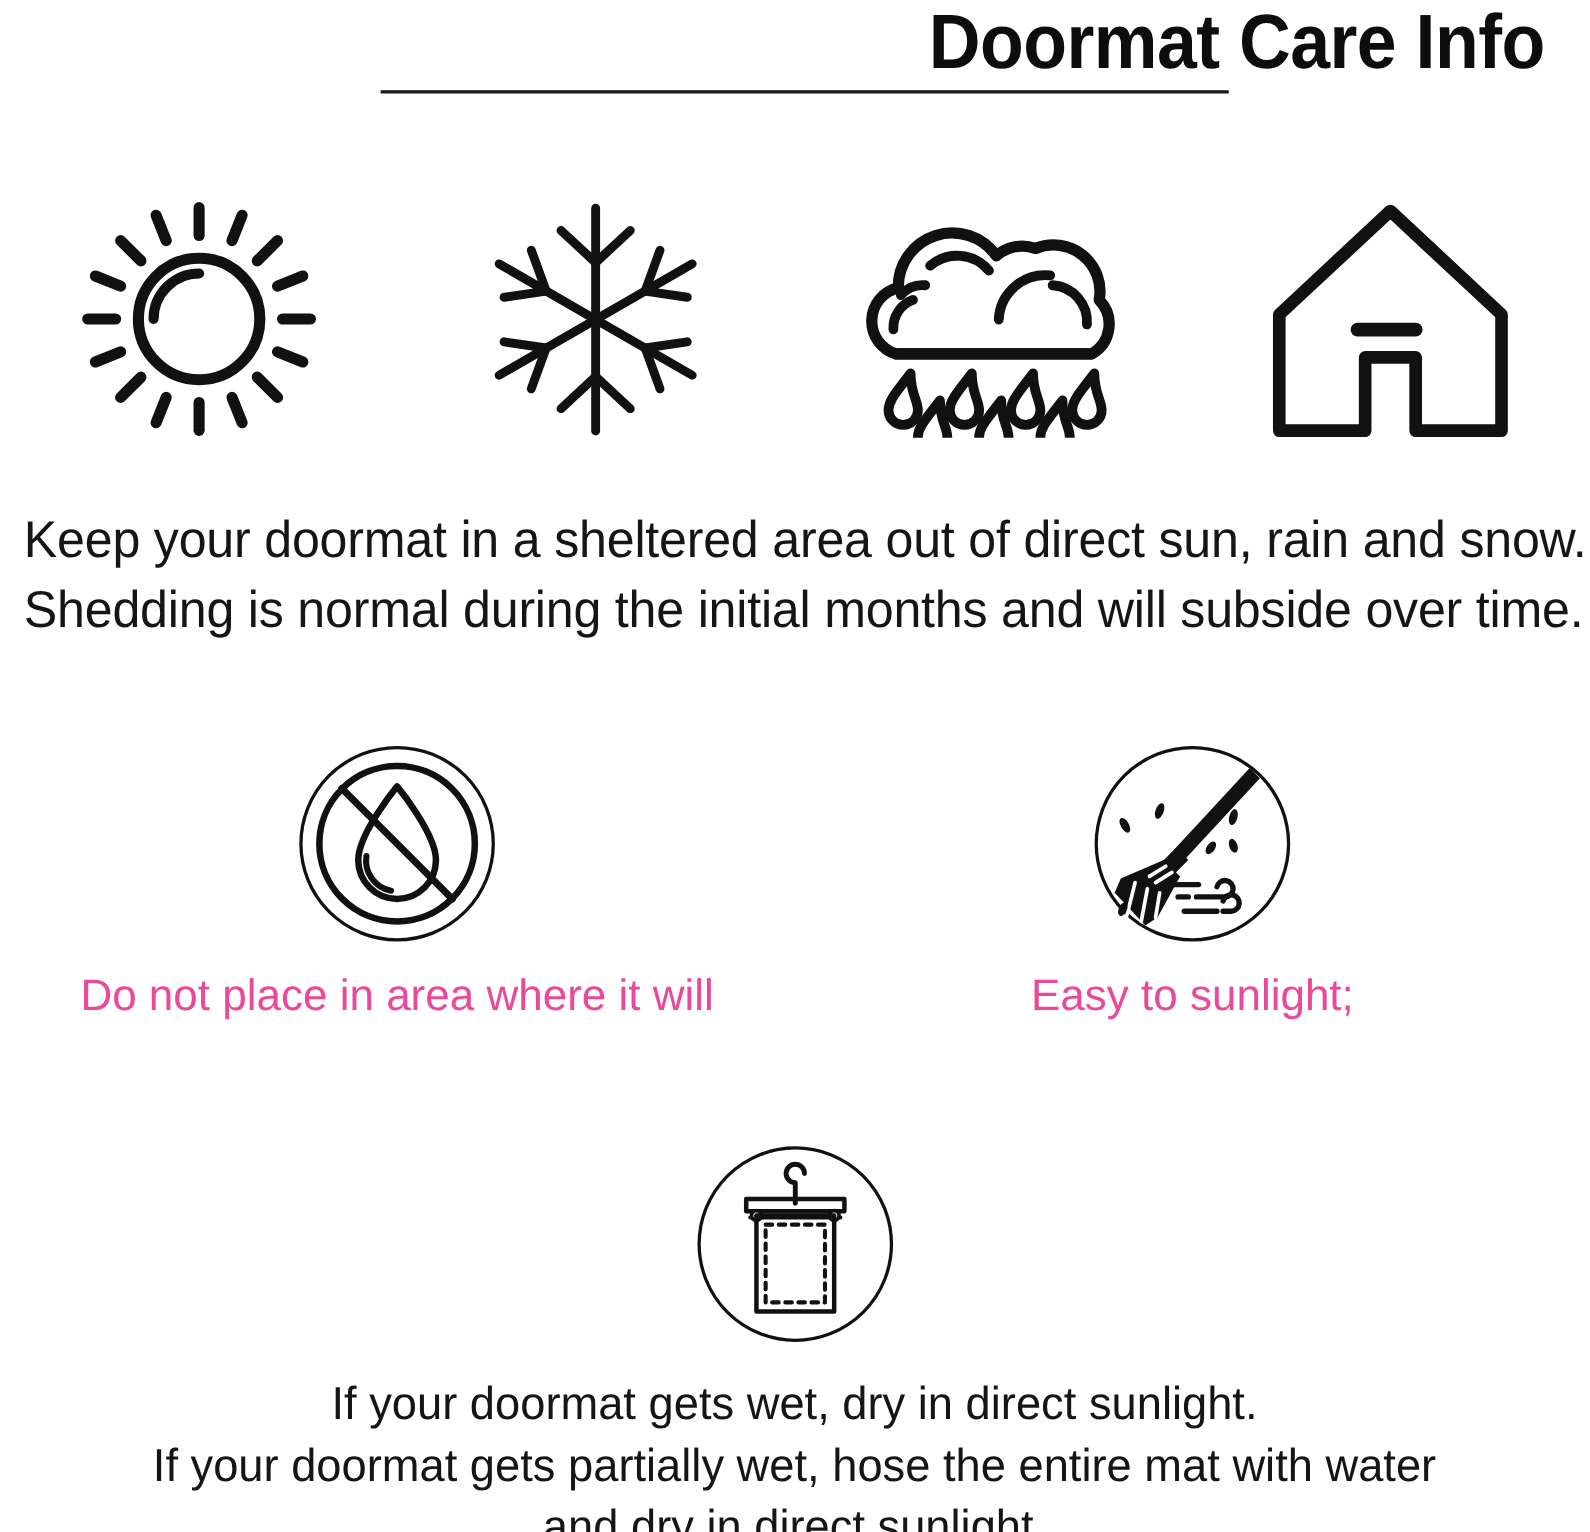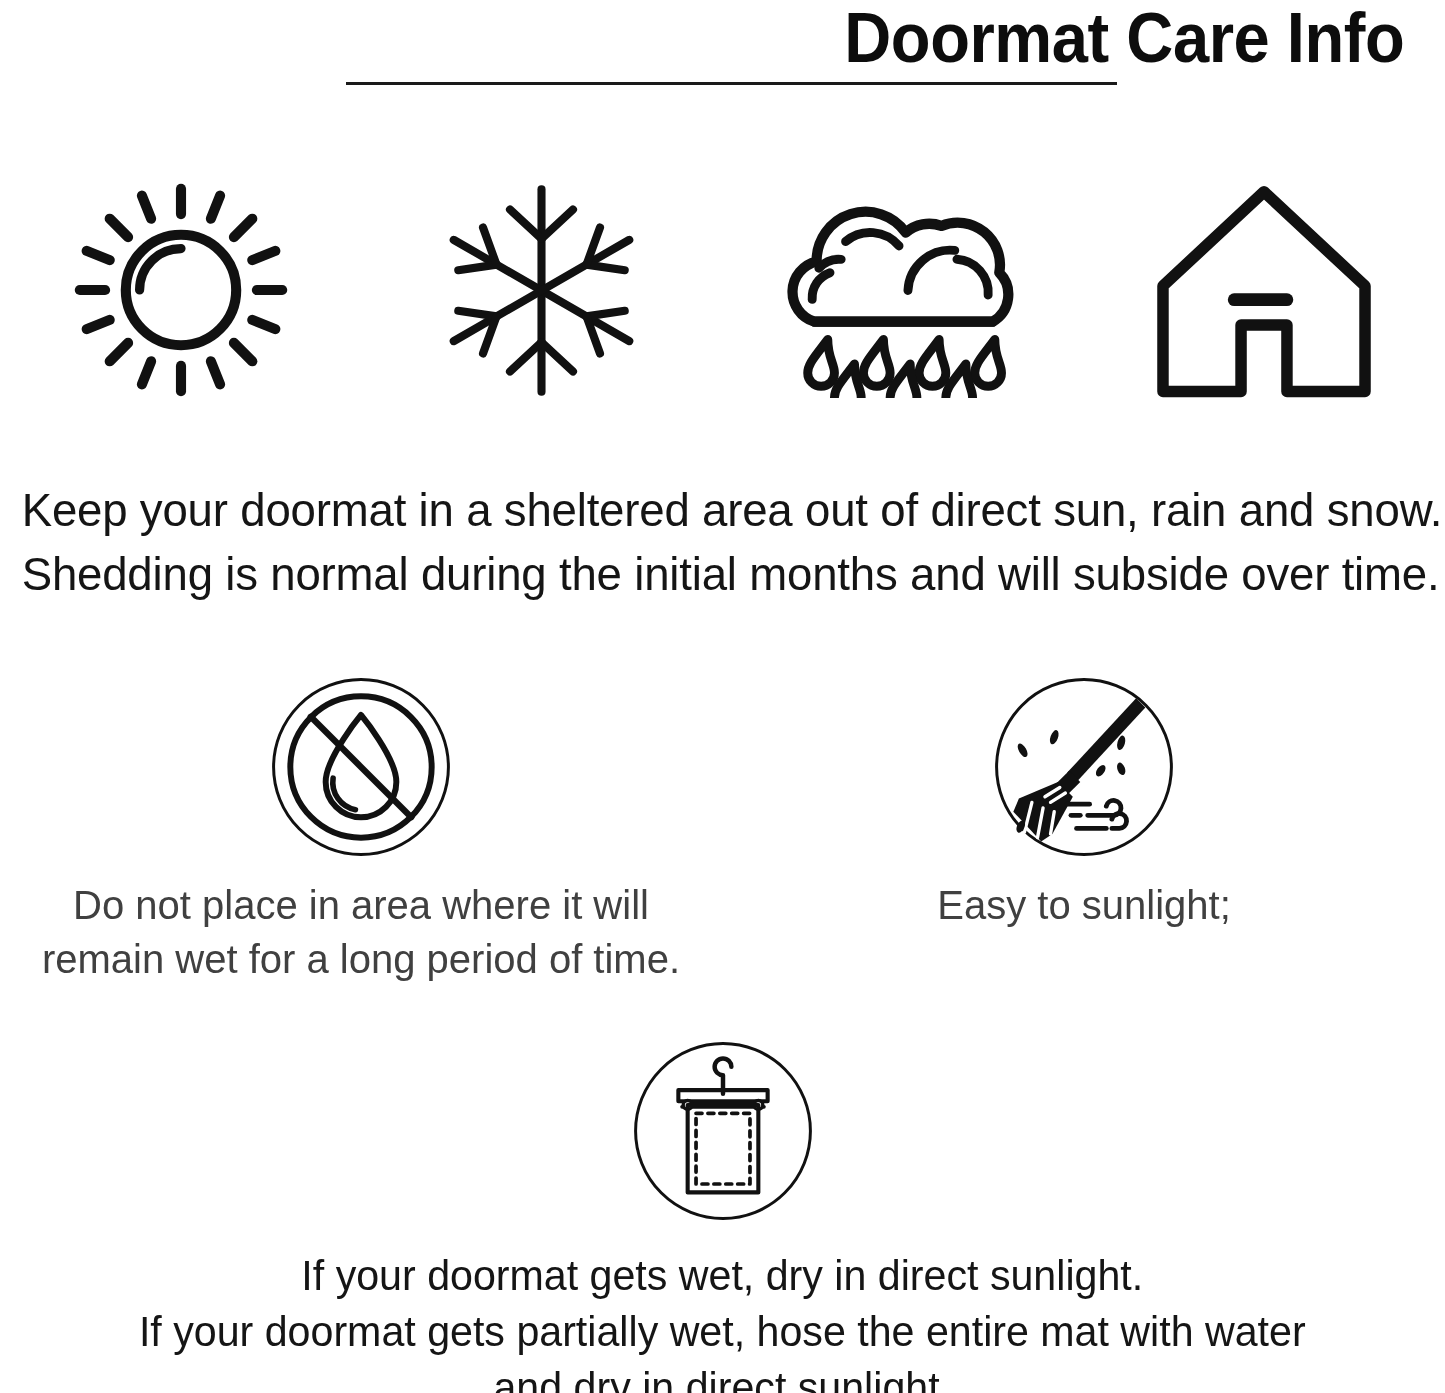--- a/index.html
+++ b/index.html
@@ -72,21 +72,20 @@
     top: 458px;
     left: 0;
     width: 1445px;
     text-align: center;
     font-family: "Liberation Sans Narrow", "Liberation Sans", sans-serif;
     font-weight: 300;
     font-size: 47px;
     line-height: 64px;
     color: #151515;
     letter-spacing: -0.2px;
-    margin-top: 20px;
   }
   .intro-text .line {
     display: block;
     white-space: nowrap;
     transform: scaleX(0.97);
   }
 
   
   .care-row {
     position: absolute;
@@ -109,21 +108,21 @@
     align-items: center;
     justify-content: center;
   }
   .care-caption {
     margin-top: 16px;
     text-align: center;
     font-family: "Liberation Sans Narrow", "Liberation Sans", sans-serif;
     font-weight: 300;
     font-size: 40px;
     line-height: 54px;
-    color: #404040;
+    color: #ec4899;
   }
   .care-caption .line {
     display: block;
     white-space: nowrap;
   }
 
   
   .bottom-block {
     position: absolute;
     top: 1036px;
@@ -276,21 +275,20 @@
       <svg width="186" height="186" viewBox="0 0 100 100" fill="none" stroke="#111111" stroke-linecap="round" stroke-linejoin="round">
         <circle cx="50" cy="50" r="47" stroke-width="1.6"></circle>
         <circle cx="50" cy="50" r="38" stroke-width="3.2"></circle>
         <path d="M50 22 C50 22 69 45 69 58 a19 19 0 0 1 -38 0 C31 45 50 22 50 22 z" stroke-width="3.2"></path>
         <path d="M35 56 a15 15 0 0 0 12 17" stroke-width="3"></path>
         <line x1="23" y1="23" x2="77" y2="77" stroke-width="3.4"></line>
       </svg>
     </div>
     <div class="care-caption">
       <span class="line">Do not place in area where it will</span>
-      <span class="line">remain wet for a long period of time.</span>
     </div>
   </div>
 
   <div class="care-col">
     <div class="badge">
       <svg width="186" height="186" viewBox="0 0 100 100">
         <circle cx="50" cy="50" r="47" fill="none" stroke="#111111" stroke-width="1.6"></circle>
         <g fill="#111111" stroke="none">
 
           <path d="M78 13 L83 18 L46 58 L41 53 Z"></path>

